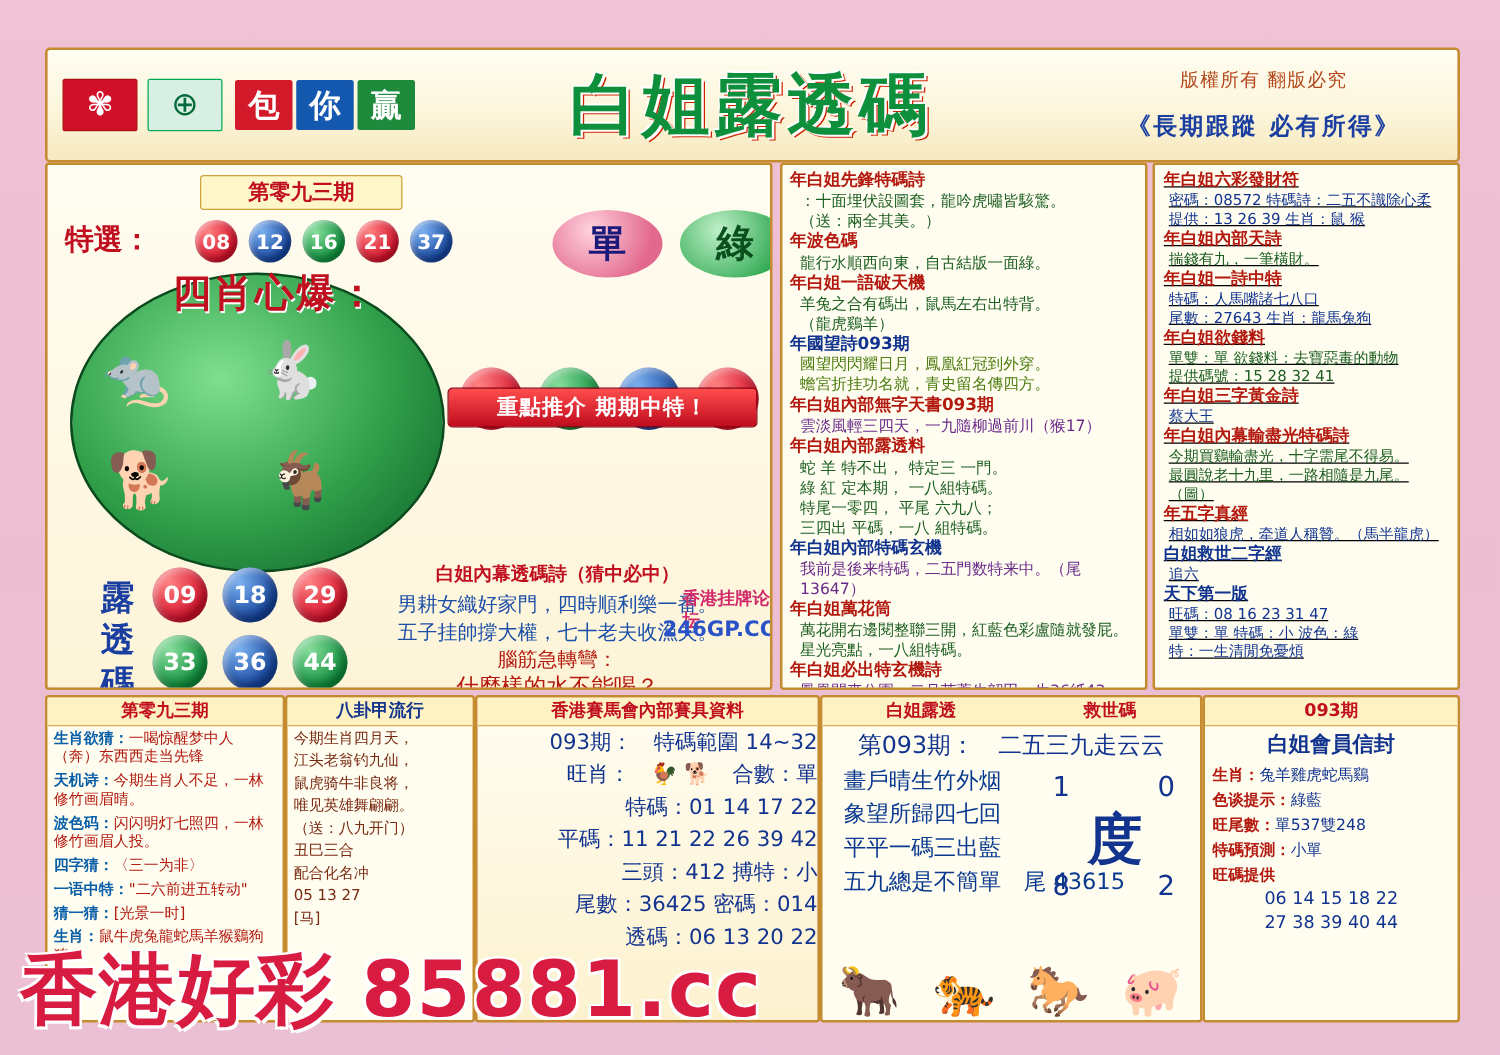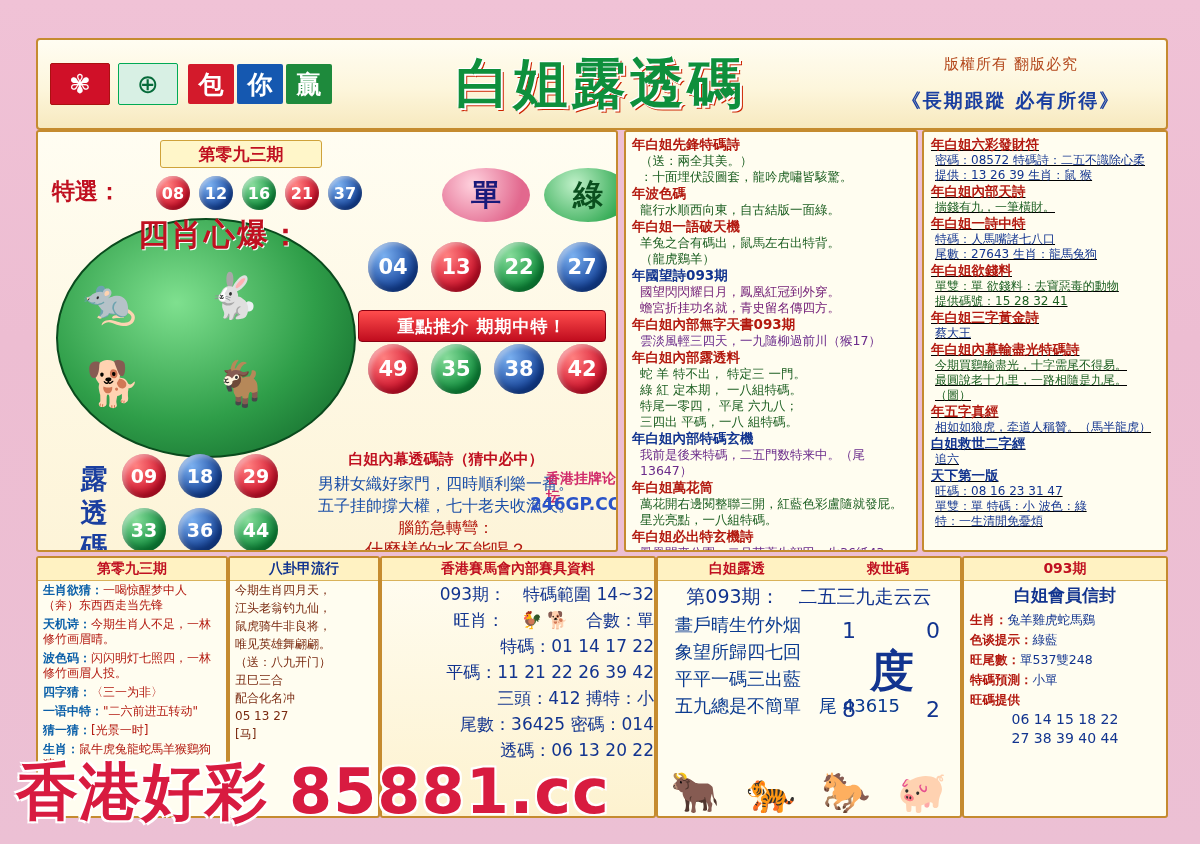--- a/index.html
+++ b/index.html
@@ -100,21 +100,21 @@
   .wm{position:absolute;left:508px;top:338px;color:#d12a6a;font-size:14px;font-weight:bold;}
   .wm2{position:absolute;left:492px;top:362px;color:#2a53c8;font-size:17px;font-weight:bold;}
 
   
   .midpanel{left:624px;top:130px;width:290px;height:418px;background:#fffdf0;}
   .midpanel .inner{padding:4px 6px;}
   .mtitle{color:#b3190f;font-size:13.5px;font-weight:bold;line-height:17px;}
   .mtitle.blue{color:#12348f;}
   .mbody{color:#1b5e20;font-size:12.5px;line-height:16px;padding-left:8px;}
   .mbody.alt{color:#6a2a8a;}
-  .mbody.red{color:#701a75;}
+  .mbody.red{color:#4d7c0f;font-family:Liberation Mono, monospace;}
 
   
   .rightpanel{left:922px;top:130px;width:242px;height:418px;background:#fffdf0;text-decoration:underline;}
   .rightpanel .inner{padding:4px 7px;}
   .rtitle{color:#b3190f;font-size:13.5px;font-weight:bold;line-height:17px;}
   .rbody{color:#12348f;font-size:12px;line-height:15px;padding-left:4px;}
   .rbody.g{color:#1b5e20;}
 
   
   .bp{top:556px;height:258px;}
@@ -192,26 +192,20 @@
     <div class="ovalwrap">
       <div class="oval"></div>
       <div class="animal a1">🐀</div>
       <div class="animal a2">🐇</div>
       <div class="animal a3">🐕</div>
       <div class="animal a4">🐐</div>
     </div>
     <div class="sixiao" style="left:100px;top:82px;">四肖心爆：</div>
 
     <div class="bigballs">
-      <div class="bigrow">
-        <div class="bigball b-blue">04</div>
-        <div class="bigball b-red">13</div>
-        <div class="bigball b-green">22</div>
-        <div class="bigball b-blue">27</div>
-      </div>
       <div class="bigrow2">
         <div class="bigball b-red">49</div>
         <div class="bigball b-green">35</div>
         <div class="bigball b-blue">38</div>
         <div class="bigball b-red">42</div>
       </div>
     </div>
     <div class="banner">重點推介 期期中特！</div>
 
     <div class="lutouma">露透碼</div>
@@ -237,22 +231,22 @@
 
     </div>
     <div class="wm">香港挂牌论坛</div>
     <div class="wm2">246GP.COM</div>
   </div>
 
   <div class="panel midpanel">
     <div class="inner">
       <div>
         <div class="mtitle">年白姐先鋒特碼詩</div>
+        <div class="mbody">：十面埋伏設圖套，龍吟虎嘯皆駭驚。</div>
         <div class="mbody">（送：兩全其美。）</div>
-        <div class="mbody">：十面埋伏設圖套，龍吟虎嘯皆駭驚。</div>
       </div>
       <div>
         <div class="mtitle">年波色碼</div>
         <div class="mbody">龍行水順西向東，自古結版一面綠。</div>
       </div>
       <div>
         <div class="mtitle">年白姐一語破天機</div>
         <div class="mbody">羊兔之合有碼出，鼠馬左右出特背。</div>
         <div class="mbody">（龍虎鷄羊）</div>
       </div>

